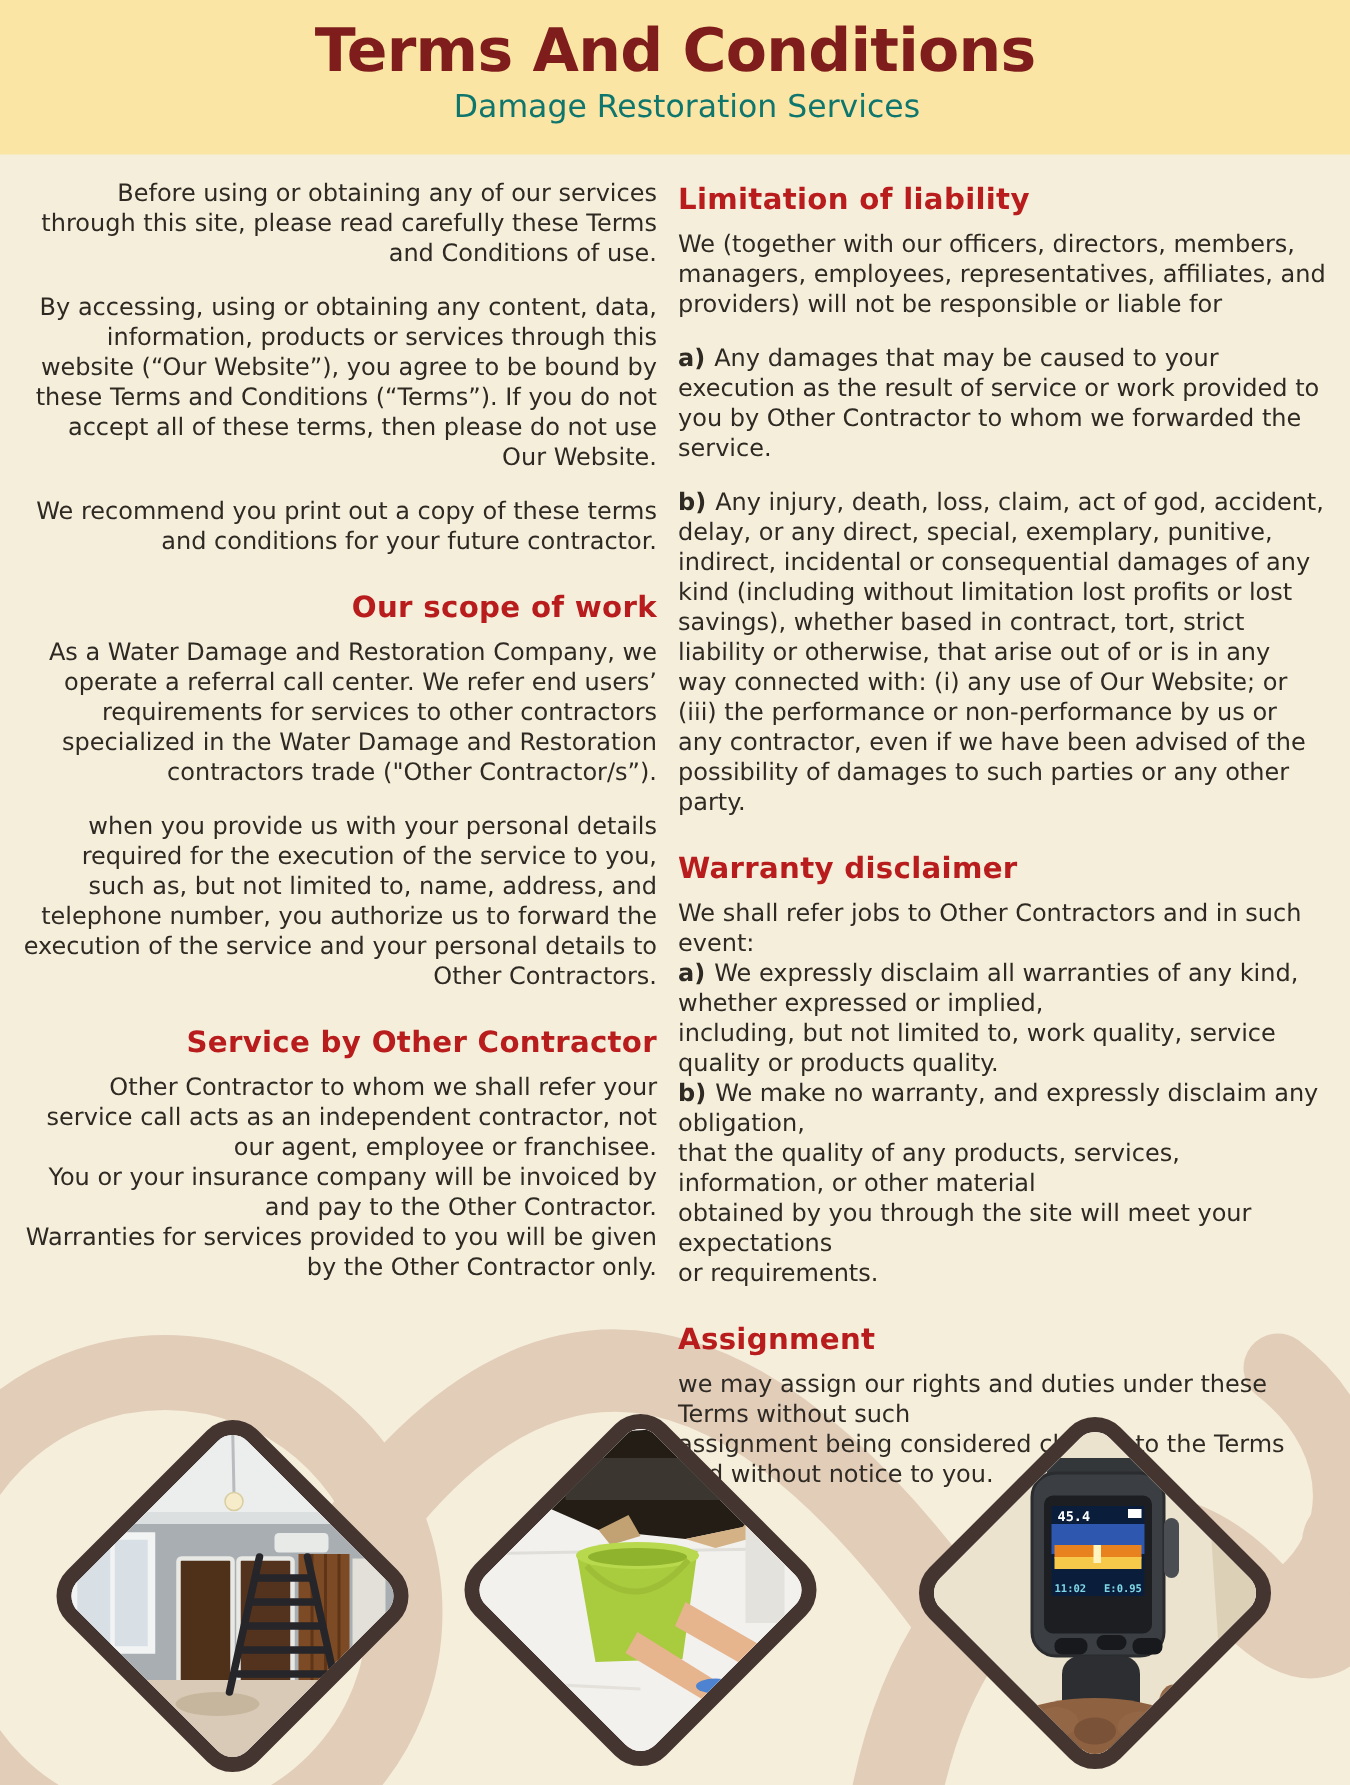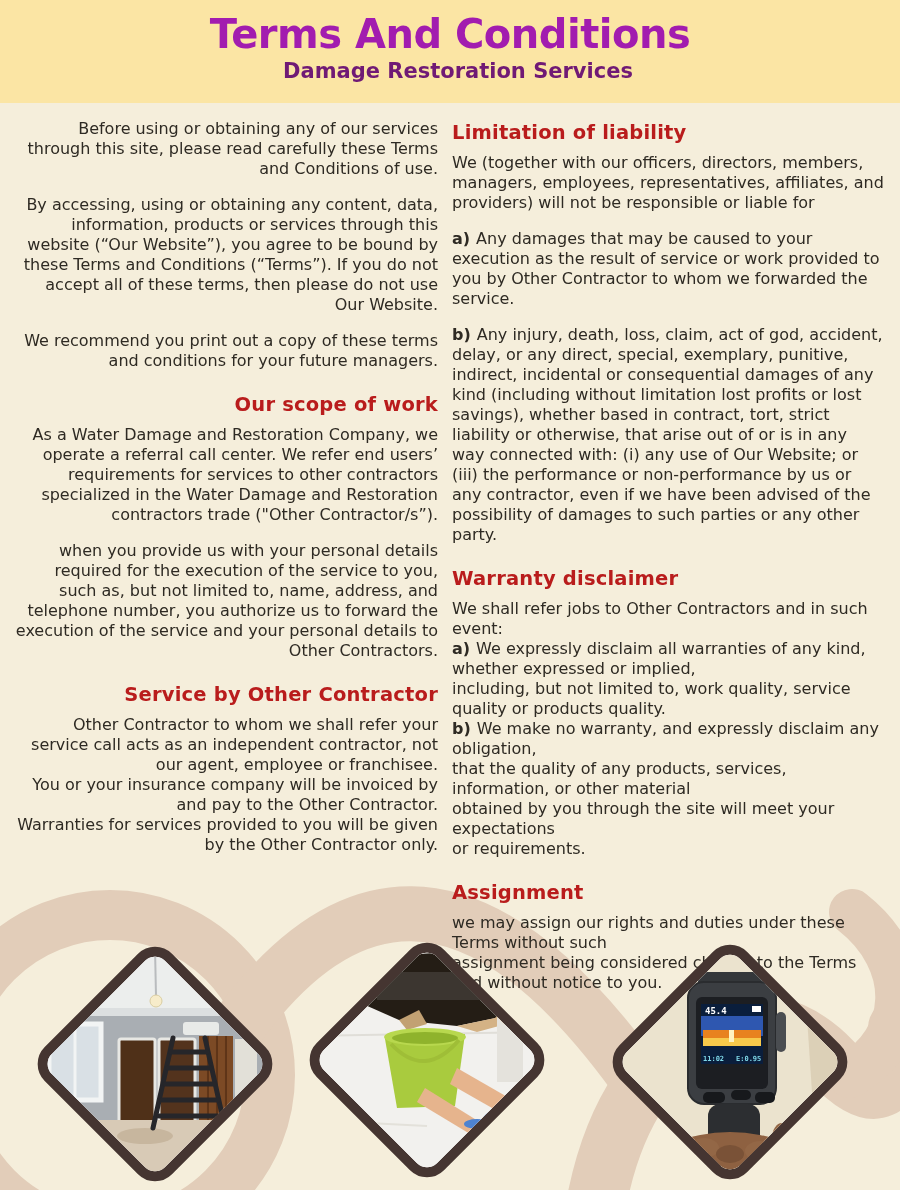--- a/index.html
+++ b/index.html
@@ -2,22 +2,22 @@
 <html><head>
 <meta charset="utf-8">
 <style>
   html,body{margin:0;padding:0;}
   body{width:900px;height:1190px;overflow:hidden;background:#f5eedb;
        font-family:"DejaVu Sans","Liberation Sans",sans-serif;}
   .page{position:relative;width:900px;height:1190px;overflow:hidden;}
 
   
   .banner{position:absolute;left:0;top:0;width:900px;height:103px;background:#fbe5a4;z-index:3;text-align:center;}
-  .banner h1{margin:12px 0 0;font-size:40px;line-height:44px;font-weight:bold;color:#a21caf;letter-spacing:-0.5px;}
-  .banner .subtitle{margin-top:3px;font-size:21px;font-weight:bold;color:#701a75;margin-left:16px;}
+  .banner h1{margin:12px 0 0;font-size:40px;line-height:44px;font-weight:bold;color:#7f1d1d;letter-spacing:-0.5px;}
+  .banner .subtitle{margin-top:3px;font-size:21px;font-weight:normal;color:#0f766e;margin-left:16px;}
 
   
   .decor{position:absolute;left:0;top:0;z-index:0;pointer-events:none;}
 
   
   .col{position:absolute;top:119px;z-index:1;font-size:16px;line-height:20px;color:#2e2a23;}
   .col-left{left:14px;width:424px;text-align:right;}
   .col-right{left:452px;width:432px;}
   .col p{margin:0 0 16px;}
   .col h2{font-size:19.5px;line-height:24px;margin:22px 0 8px;color:#b91c1c;letter-spacing:0.2px;}
@@ -51,21 +51,21 @@
   </svg>
 
   <header class="banner">
     <h1>Terms And Conditions</h1>
     <div class="subtitle">Damage Restoration Services</div>
   </header>
 
   <div class="col col-left">
     <p>Before using or obtaining any of our services through this site, please read carefully these Terms and Conditions of use.</p>
     <p>By accessing, using or obtaining any content, data, information, products or services through this website (“Our Website”), you agree to be bound by these Terms and Conditions (“Terms”). If you do not accept all of these terms, then please do not use Our Website.</p>
-    <p>We recommend you print out a copy of these terms and conditions for your future managers.</p>
+    <p>We recommend you print out a copy of these terms and conditions for your future contractor.</p>
 
     <h2>Our scope of work</h2>
     <p>As a Water Damage and Restoration Company, we operate a referral call center. We refer end users’ requirements for services to other contractors specialized in the Water Damage and Restoration contractors trade ("Other Contractor/s”).</p>
 
     <p>when you provide us with your personal details required for the execution of the service to you, such as, but not limited to, name, address, and telephone number, you authorize us to forward the execution of the service and your personal details to Other Contractors.</p>
 
     <h2>Service by Other Contractor</h2>
     <p class="prelines">Other Contractor to whom we shall refer your service call acts as an independent contractor, not our agent, employee or franchisee.
 You or your insurance company will be invoiced by and pay to the Other Contractor.
 Warranties for services provided to you will be given by the Other Contractor only.</p>

